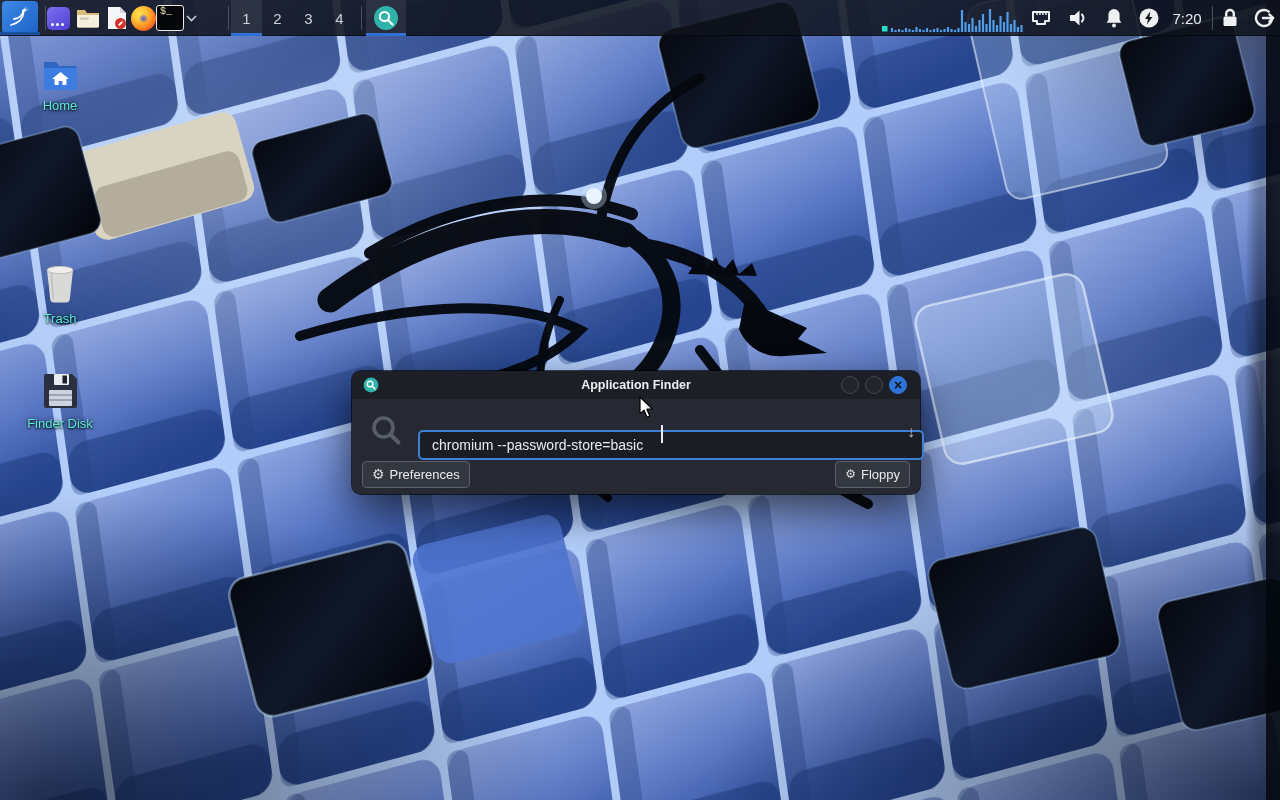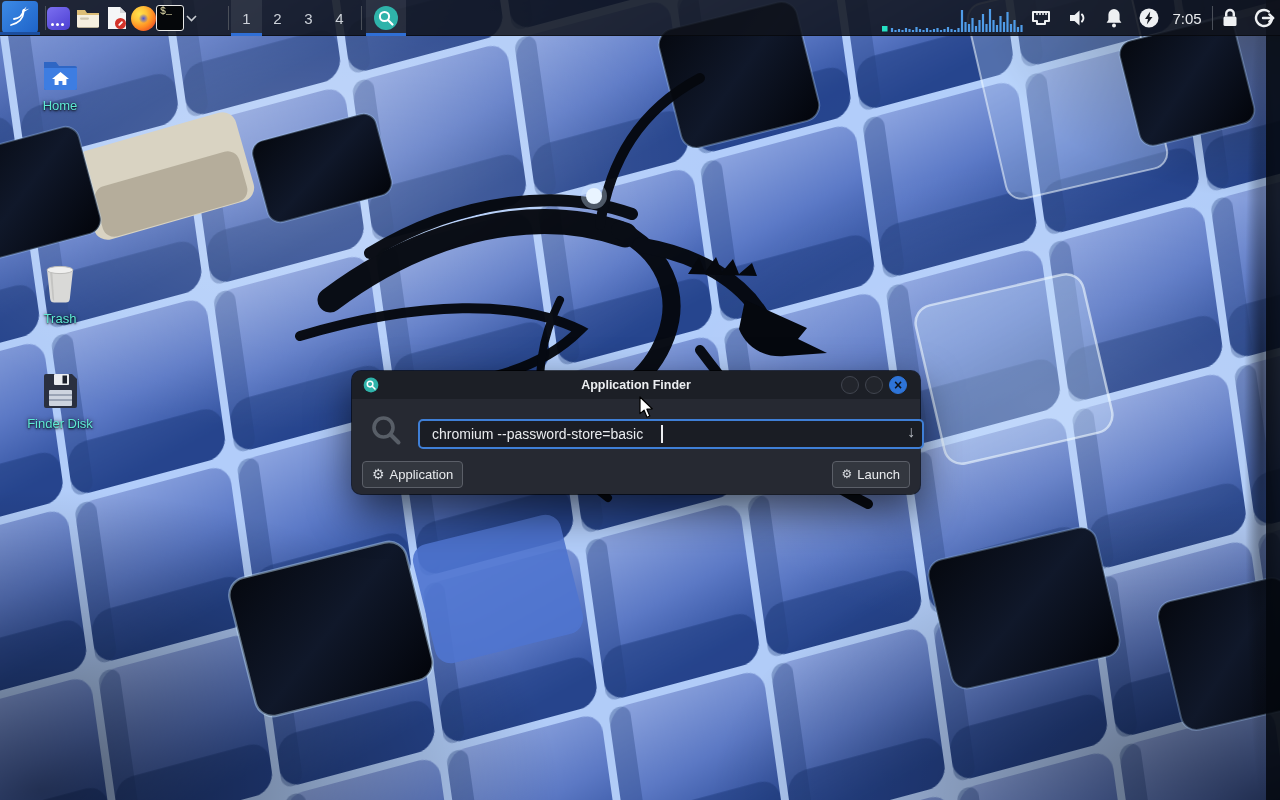--- a/index.html
+++ b/index.html
@@ -50,21 +50,21 @@
   .title { position:absolute; left:0; right:0; text-align:center; color:#eceef1; font-size:12.5px; font-weight:bold; }
   .tb-icon { position:absolute; left:11px; top:6px; }
   .winbtn { position:absolute; top:5px; width:18px; height:18px; border-radius:50%;
             background:#22252c; border:1px solid #41454f; }
   .winbtn.min { right:61px; } .winbtn.max { right:37px; }
   .winbtn.close { right:13px; background:#2e74d8; border-color:#2e74d8; color:#0f131a;
             font-size:14px; font-weight:bold; display:flex; align-items:center; justify-content:center; line-height:1; }
   .big-mag { position:absolute; left:18px; top:43px; }
   .search-wrap { position:absolute; left:66px; top:48px; width:506px; height:30px; }
   .search-input { width:100%; height:100%; background:#1a1d24; border:2px solid #3f7fd6; border-radius:5px;
-            color:#e9ebee; font-size:14px; font-family:"Liberation Sans", sans-serif; padding:0 28px 0 12px; outline:none; }
+            color:#e9ebee; font-size:14px; font-family:"Liberation Sans", sans-serif; padding:0 28px 0 12px; outline:none;margin-top:11px; }
   .caret { position:absolute; left:243px; top:6px; width:1.5px; height:18px; background:#eceef1; }
   .dropdown-arrow { position:absolute; right:9px; top:4px; color:#b9bdc4; font-size:16px; }
   .btnrow-btn { position:absolute; top:90px; height:27px; background:#33373f; border:1px solid #5b5f68; border-radius:4px;
             color:#e9ebee; font-size:13px; display:flex; align-items:center; gap:5px; padding:0 9px; }
   .gear-glyph { font-size:14px; color:#d9dce1; line-height:1; position:relative; top:-0.5px; }
   .launch-gear { font-size:12px; }
   .btn-prefs { left:10px; }
   .btn-launch { right:10px; }
 
   .cursor { position:absolute; left:639px; top:396px; z-index:99; }
@@ -293,21 +293,21 @@
     </div>
 
     <div class="tray-ico" style="left:1137px;">
       <svg width="24" height="24" viewBox="0 0 24 24">
         <circle cx="12" cy="12" r="9.5" fill="#eef0f2"></circle>
         <path d="M13.2 5.5 L8 13 h3 l-1.2 5.5 L15.5 11 h-3 z" fill="#161a22"></path>
       </svg>
     </div>
 
     <div class="clock">
-      <span>7:05</span>
+      <span>7:20</span>
     </div>
 
     <div class="sep" style="left:1212px;"></div>
 
     <div class="tray-ico" style="left:1218px;">
       <svg width="22" height="24" viewBox="0 0 22 24">
         <rect x="4.5" y="10.5" width="13" height="9.5" rx="1.5" fill="#eef0f2"></rect>
         <path d="M7.2 10.5 V7.8 a3.8 3.8 0 0 1 7.6 0 v2.7" stroke="#eef0f2" stroke-width="2.4" fill="none"></path>
       </svg>
     </div>
@@ -342,26 +342,26 @@
     </svg>
 
     <div class="search-wrap">
       <input class="search-input" type="text" readonly="" value="chromium --password-store=basic" style="">
       <div class="caret"></div>
       <div class="dropdown-arrow">↓</div>
     </div>
 
     <div class="btnrow-btn btn-prefs">
       <span class="gear-glyph">⚙</span>
-      <span>Application</span>
+      <span>Preferences</span>
     </div>
 
     <div class="btnrow-btn btn-launch">
       <span class="gear-glyph launch-gear">⚙</span>
-      <span>Launch</span>
+      <span>Floppy</span>
     </div>
   </div>
 
   <svg class="cursor" width="18" height="24" viewBox="0 0 18 24">
     <path d="M1 1 v16.6 l4.1 -3.4 l2.9 7 l2.8 -1.2 l-2.9 -6.8 l5.3 -0.4 z" fill="#ffffff" stroke="#000000" stroke-width="1.2" stroke-linejoin="round"></path>
   </svg>
 
 </div>
 
 </body></html>

